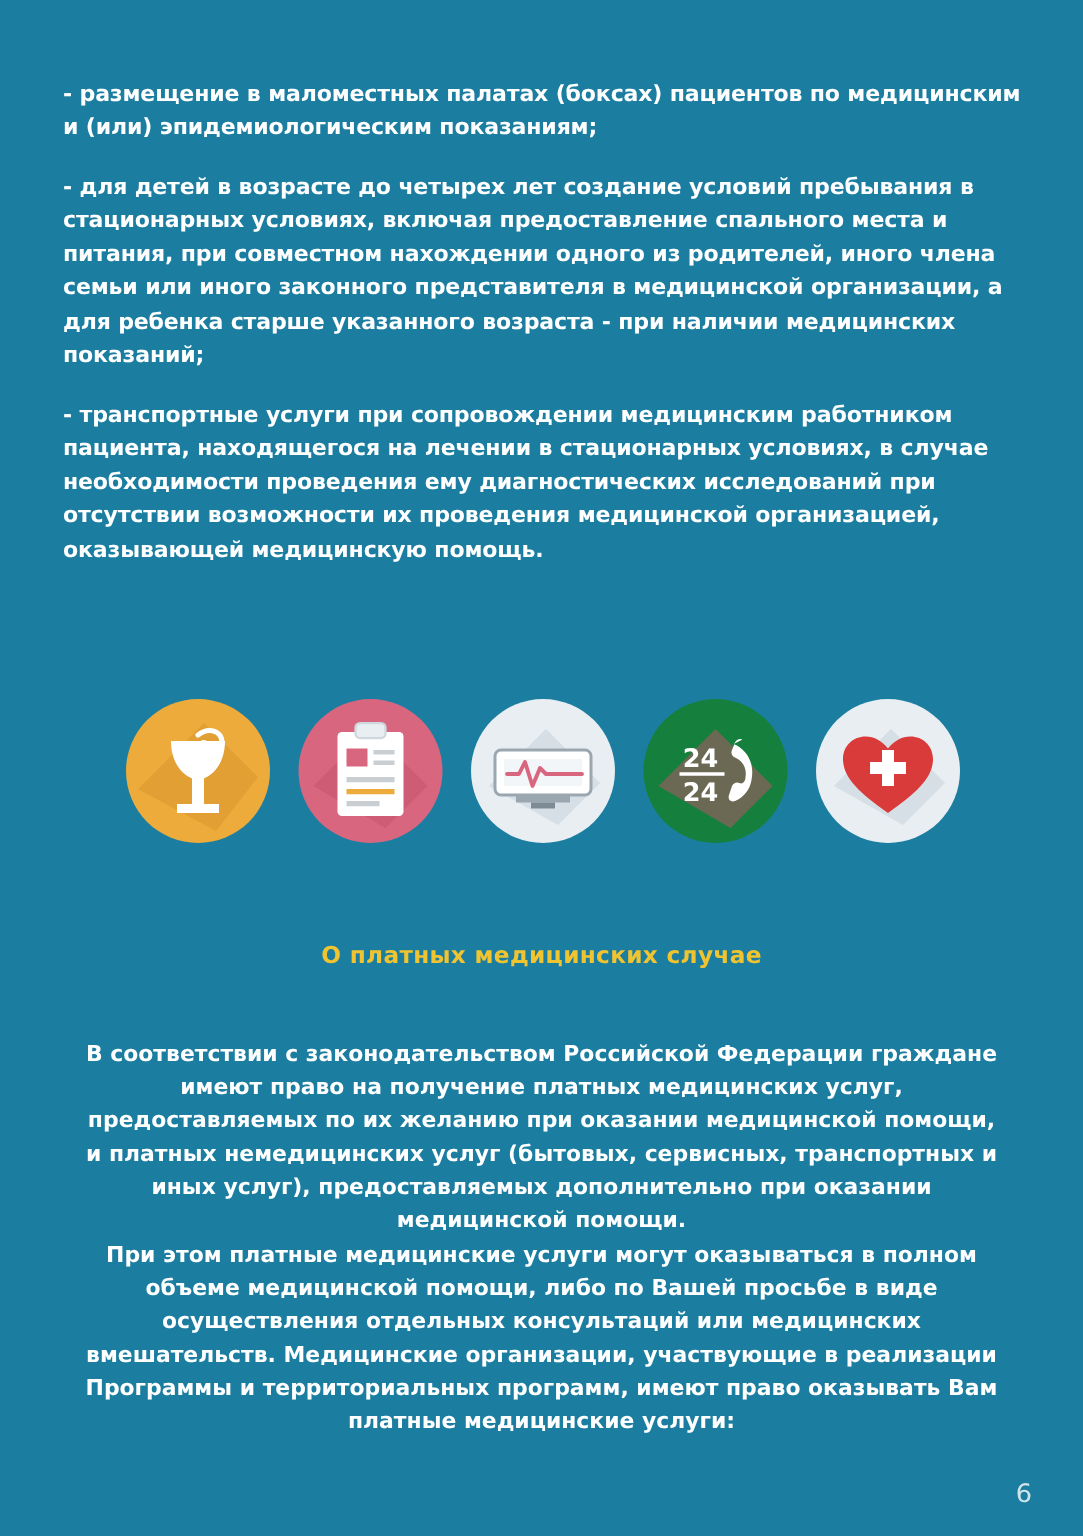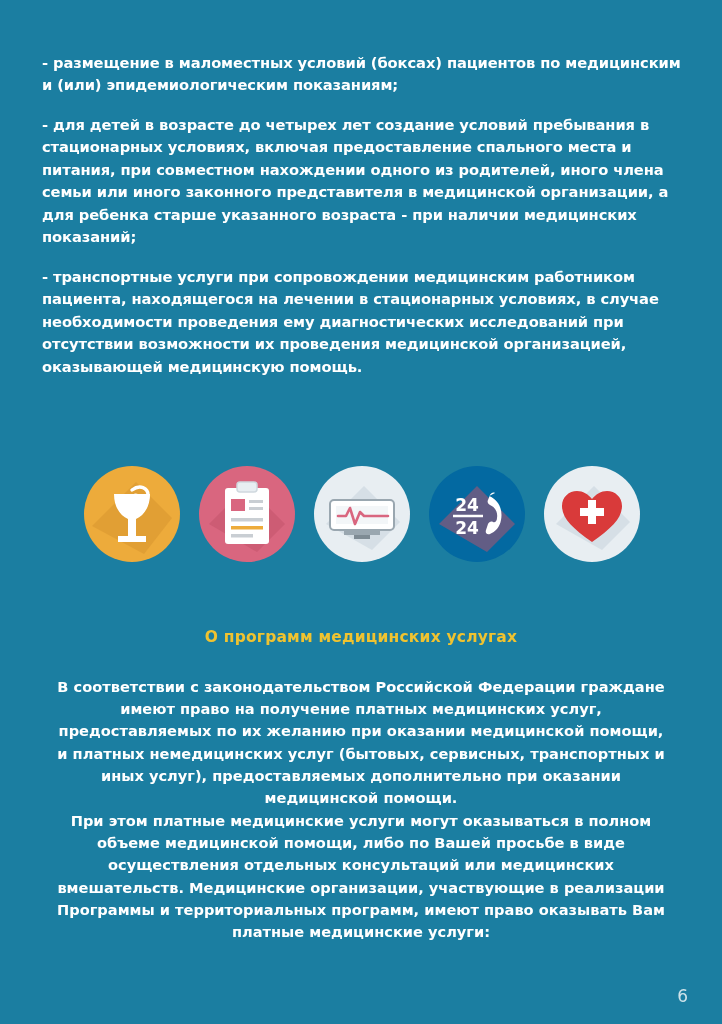--- a/index.html
+++ b/index.html
@@ -55,21 +55,21 @@
     width: 96px;
     height: 96px;
     border-radius: 50%;
     position: relative;
     overflow: hidden;
     flex: 0 0 auto;
   }
   .ic1 { background: #edab3b; }
   .ic2 { background: #d9667f; }
   .ic3 { background: #e8eef2; }
-  .ic4 { background: #0369a1; }
+  .ic4 { background: #15803d; }
   .ic5 { background: #e8eef2; }
 
   .icon-circle svg {
     position: absolute;
     left: 0; top: 0;
     width: 96px; height: 96px;
     display: block;
   }
 
   
@@ -82,21 +82,21 @@
     font-size: 15.5px;
     font-weight: bold;
     color: #f0c330;
     letter-spacing: 0.2px;
   }
 
   
   .body-block {
     position: absolute;
     left: 52px;
-    top: 676px;
+    top: 692px;
     width: 618px;
     text-align: center;
   }
   .body-para {
     font-size: 14.6px;
     line-height: 1.52;
     font-weight: bold;
     color: #ffffff;
     margin: 0;
   }
@@ -113,21 +113,21 @@
     color: #cfe3ea;
     font-weight: normal;
   }
 </style>
 </head>
 <body>
 
 <div class="page">
 
   <div class="text-block">
-    <p class="para">- размещение в маломестных условий (боксах) пациентов по медицинским и (или) эпидемиологическим показаниям;</p>
+    <p class="para">- размещение в маломестных палатах (боксах) пациентов по медицинским и (или) эпидемиологическим показаниям;</p>
     <p class="para">- для детей в возрасте до четырех лет создание условий пребывания в стационарных условиях, включая предоставление спального места и питания, при совместном нахождении одного из родителей, иного члена семьи или иного законного представителя в медицинской организации, а для ребенка старше указанного возраста - при наличии медицинских показаний;</p>
     <p class="para">- транспортные услуги при сопровождении медицинским работником пациента, находящегося на лечении в стационарных условиях, в случае необходимости проведения ему диагностических исследований при отсутствии возможности их проведения медицинской организацией, оказывающей медицинскую помощь.</p>
   </div>
 
   <div class="icon-row">
 
     <div class="icon-circle ic1">
       <svg viewBox="0 0 96 96" xmlns="http://www.w3.org/2000/svg">
         <path d="M8 60 L52 16 L88 52 L60 88 Z" fill="#d79530" opacity="0.55"></path>
         <path d="M30 28 h36 c0 14 -7 22 -14 25 v17 h10 v6 H34 v-6 h10 V53 c-7 -3 -14 -11 -14 -25 z" fill="#ffffff"></path>
@@ -173,21 +173,21 @@
     <div class="icon-circle ic5">
       <svg viewBox="0 0 96 96" xmlns="http://www.w3.org/2000/svg">
         <path d="M12 58 L50 20 L86 56 L58 84 Z" fill="#c9d6dd" opacity="0.6"></path>
         <path d="M48 76 C28 62 18 52 18 40 C18 31 25 25 33 25 C39 25 44 28 48 33 C52 28 57 25 63 25 C71 25 78 31 78 40 C78 52 68 62 48 76 Z" fill="#d93a3a"></path>
         <path d="M44 34 h8 v8 h8 v8 h-8 v8 h-8 v-8 h-8 v-8 h8 z" fill="#ffffff"></path>
       </svg>
     </div>
 
   </div>
 
-  <div class="section-heading">О программ медицинских услугах</div>
+  <div class="section-heading">О платных медицинских случае</div>
 
   <div class="body-block">
     <p class="body-para">В соответствии с законодательством Российской Федерации граждане имеют право на получение платных медицинских услуг, предоставляемых по их желанию при оказании медицинской помощи, и платных немедицинских услуг (бытовых, сервисных, транспортных и иных услуг), предоставляемых дополнительно при оказании медицинской помощи.</p>
     <p class="body-para">При этом платные медицинские услуги могут оказываться в полном объеме медицинской помощи, либо по Вашей просьбе в виде осуществления отдельных консультаций или медицинских вмешательств. Медицинские организации, участвующие в реализации Программы и территориальных программ, имеют право оказывать Вам платные медицинские услуги:</p>
   </div>
 
   <div class="page-number">6</div>
 
 </div>
 

